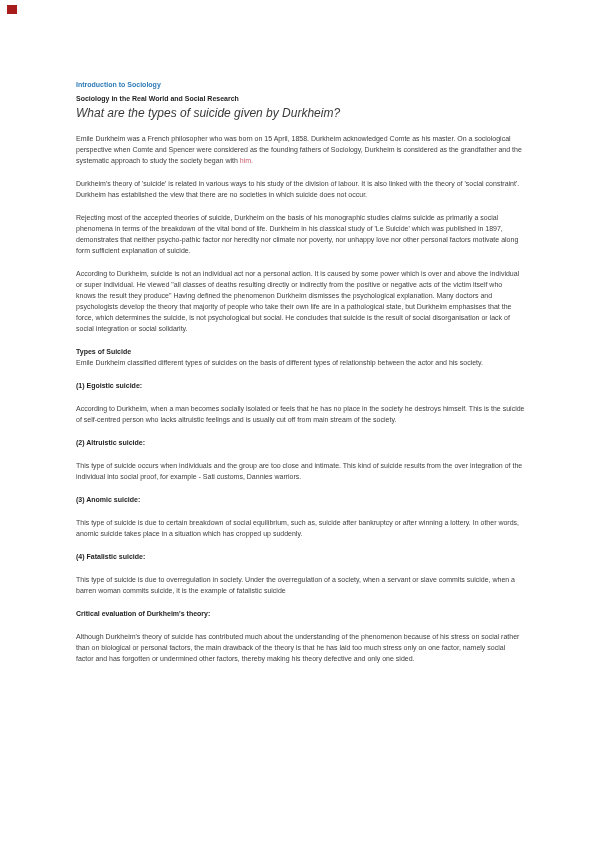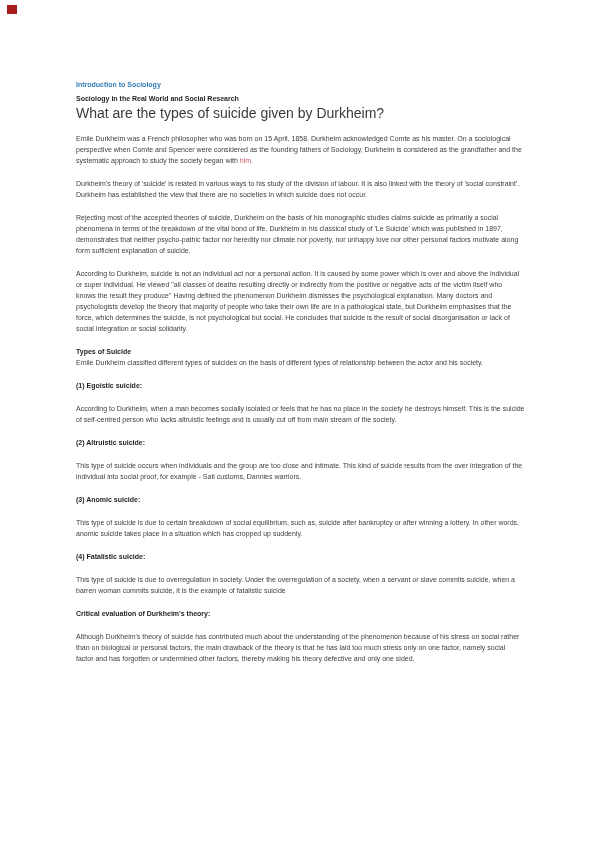--- a/index.html
+++ b/index.html
@@ -23,22 +23,23 @@
   }
   .category-link{
     font-size:7px;line-height:9px;font-weight:bold;color:var(--link-blue);
     text-decoration:none;display:inline-block;cursor:pointer;
   }
   .subtitle{
     font-size:7px;line-height:9px;font-weight:bold;color:var(--head-text);
     margin-top:3px;
   }
   .page-title{
-    font-size:14px;line-height:13px;font-weight:normal;color:#3a3a3a;
+    font-size:12px;line-height:13px;font-weight:normal;color:#3a3a3a;
     margin-top:4px;
+    font-style:italic;
   }
   .para{
     margin:0 0 12px 0;
   }
   .para.first{margin-top:13px;}
   .line{
     font-size:7px;line-height:11px;color:var(--body-text);white-space:nowrap;
   }
   .section-heading{
     font-size:7px;line-height:11px;font-weight:bold;color:var(--head-text);

